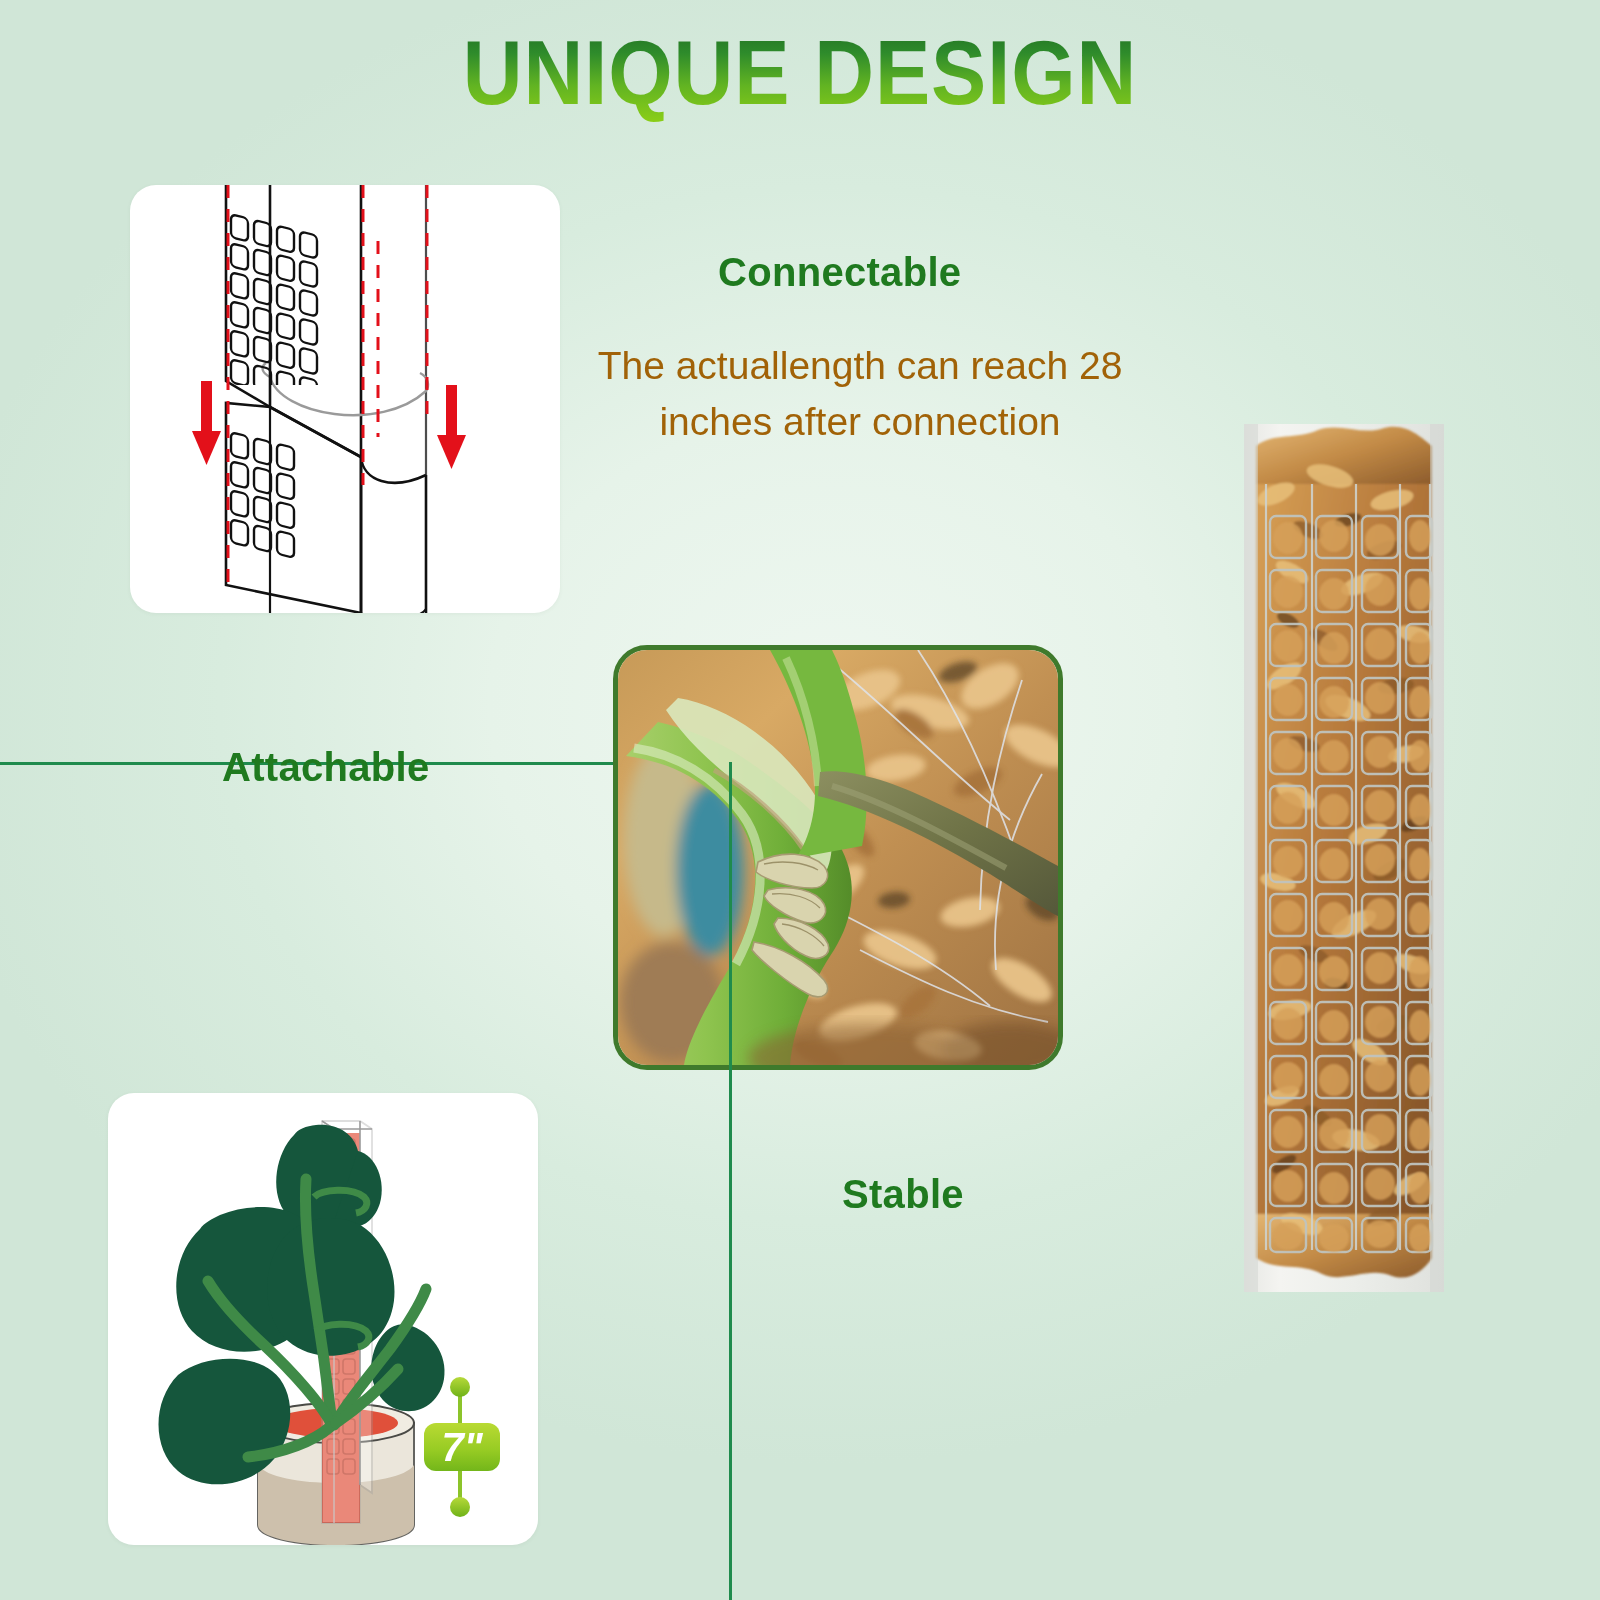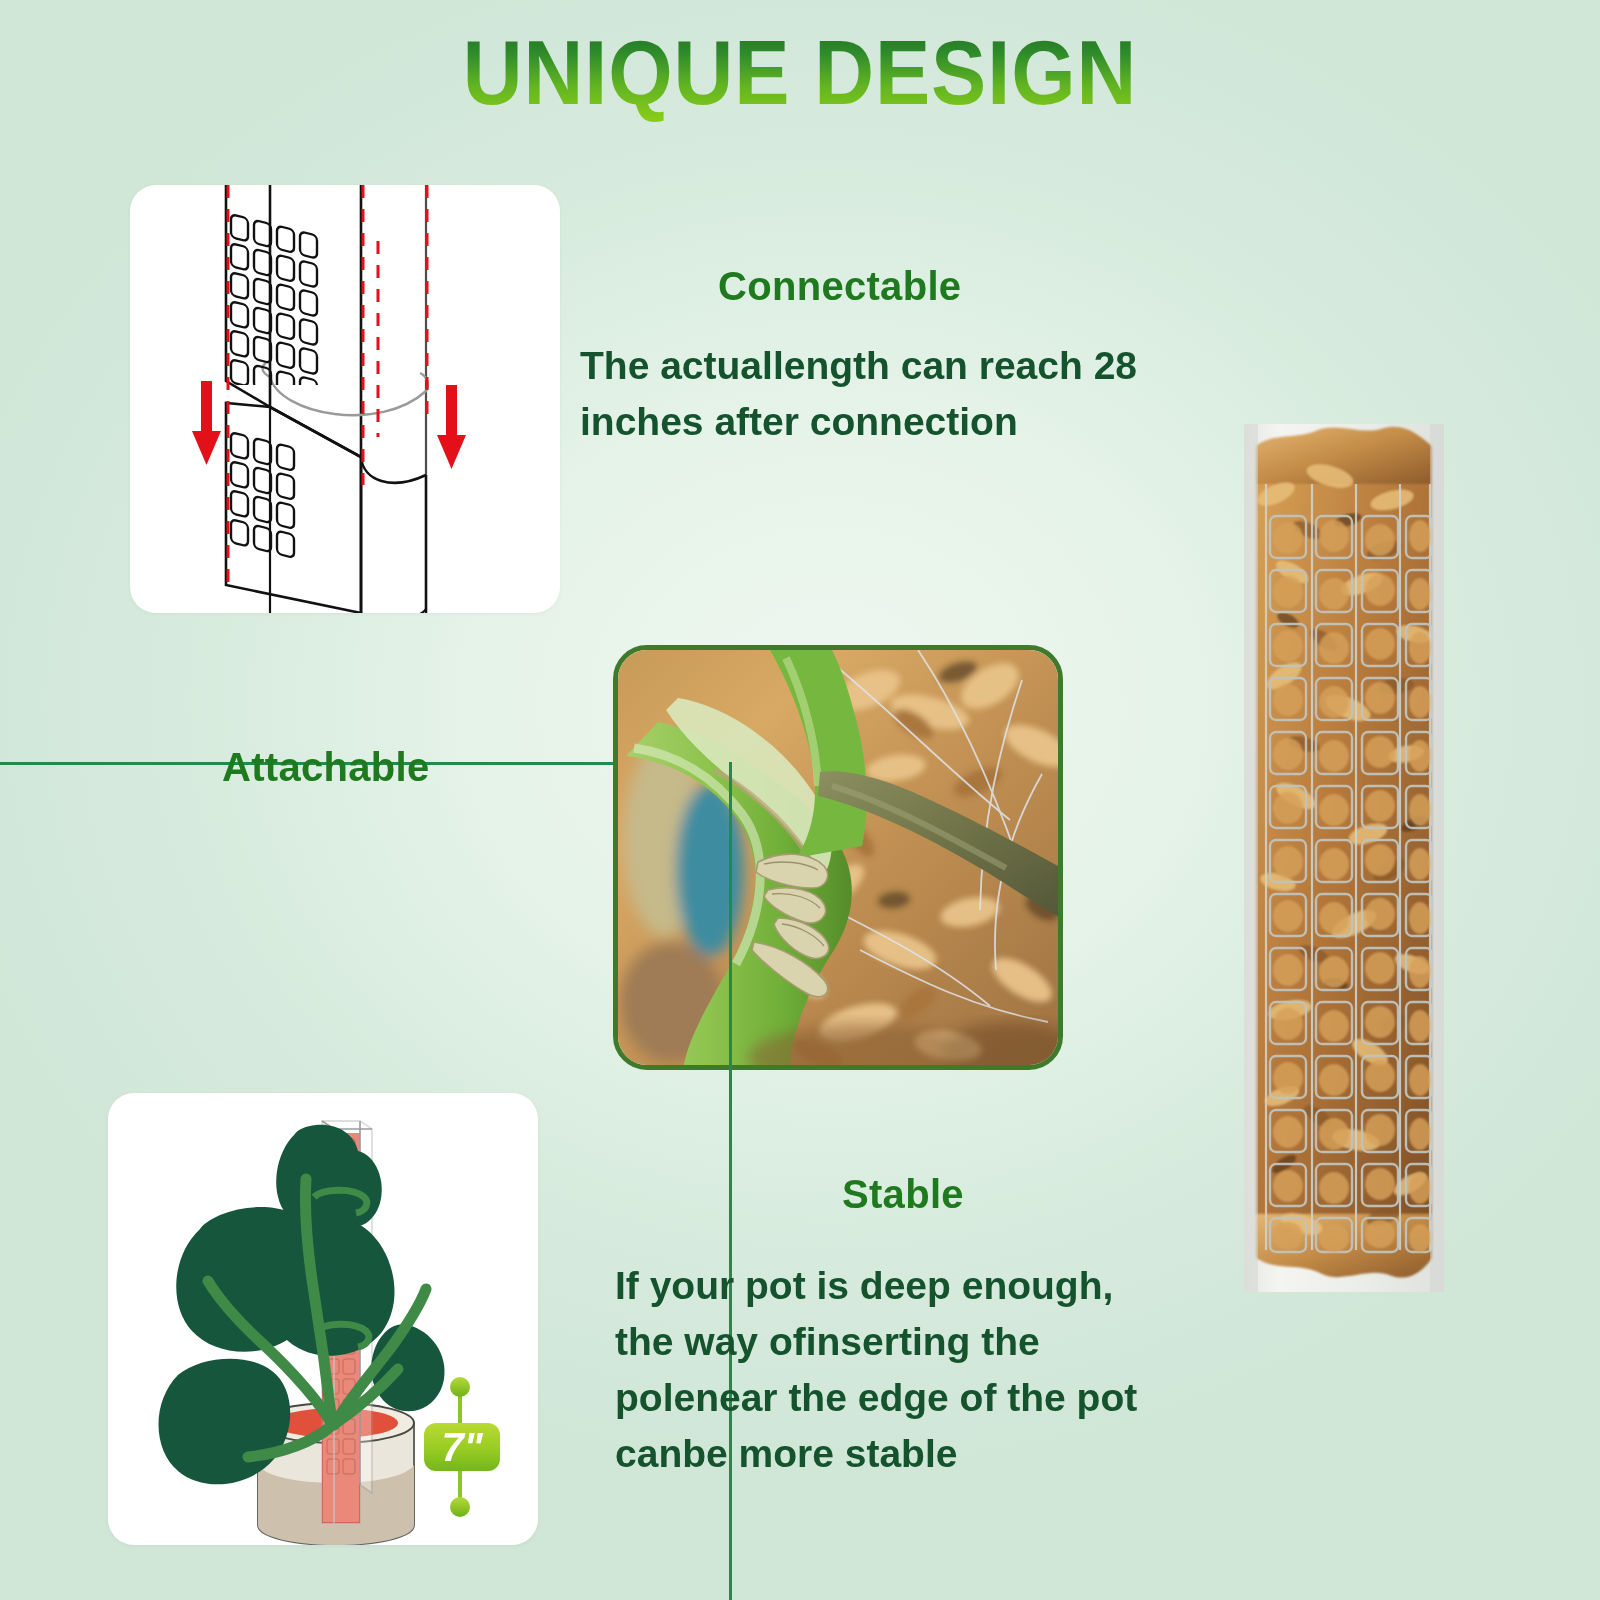--- a/index.html
+++ b/index.html
@@ -47,24 +47,25 @@
     position:absolute;left:1244px;top:424px;width:200px;height:868px;overflow:hidden;
     background:linear-gradient(180deg,#eef0ee 0%,#e9ebe8 55%,#eceeea 100%);
   }
 
   
   .feat-title{
     position:absolute;font-weight:bold;color:#1f7a1f;font-size:40px;
     letter-spacing:.3px;white-space:nowrap;
   }
   .feat-body{
-    position:absolute;color:#14532d;font-size:39px;line-height:1.44;
-    font-weight:700;
-  }
-  #t-connect{left:718px;top:264px;}
+    position:absolute;color:#a16207;font-size:39px;line-height:1.44;
+    font-weight:400;
+    text-align:center;
+  }
+  #t-connect{left:718px;top:250px;}
   #b-connect{left:580px;top:338px;width:560px;}
   #t-attach{left:222px;top:745px;text-align:right;}
   #b-attach{left:72px;top:826px;width:540px;}
   #t-stable{left:800px;top:1172px;margin-left:42px;}
   #b-stable{left:615px;top:1258px;width:560px;}
 
   svg{display:block;}
 </style>
 </head>
 <body>
@@ -286,21 +287,20 @@
         <ellipse cx="392" cy="400" rx="70" ry="28" fill="#6e4a28"></ellipse>
       </g>
     </svg>
   </div>
 
   <div class="vline"></div>
 
   <div class="feat-title" id="t-attach">Attachable</div>
 
   <div class="feat-title" id="t-stable">Stable</div>
-  <div class="feat-body" id="b-stable">If your pot is deep enough, the way ofinserting the polenear the edge of the pot canbe more stable</div>
 
   <div class="card" id="card-pot">
     <svg width="430" height="452" viewBox="0 0 430 452">
       <defs>
         <linearGradient id="badgeG" x1="0" y1="0" x2="0" y2="1">
           <stop offset="0%" stop-color="#b9da33"></stop>
           <stop offset="55%" stop-color="#98cc24"></stop>
           <stop offset="100%" stop-color="#73b61a"></stop>
         </linearGradient>
         <linearGradient id="dotG" x1="0" y1="0" x2="0" y2="1">

